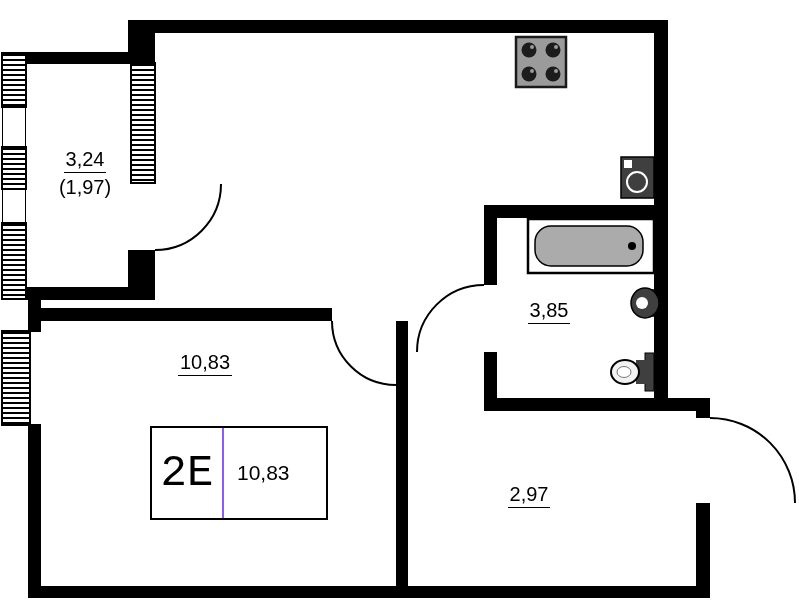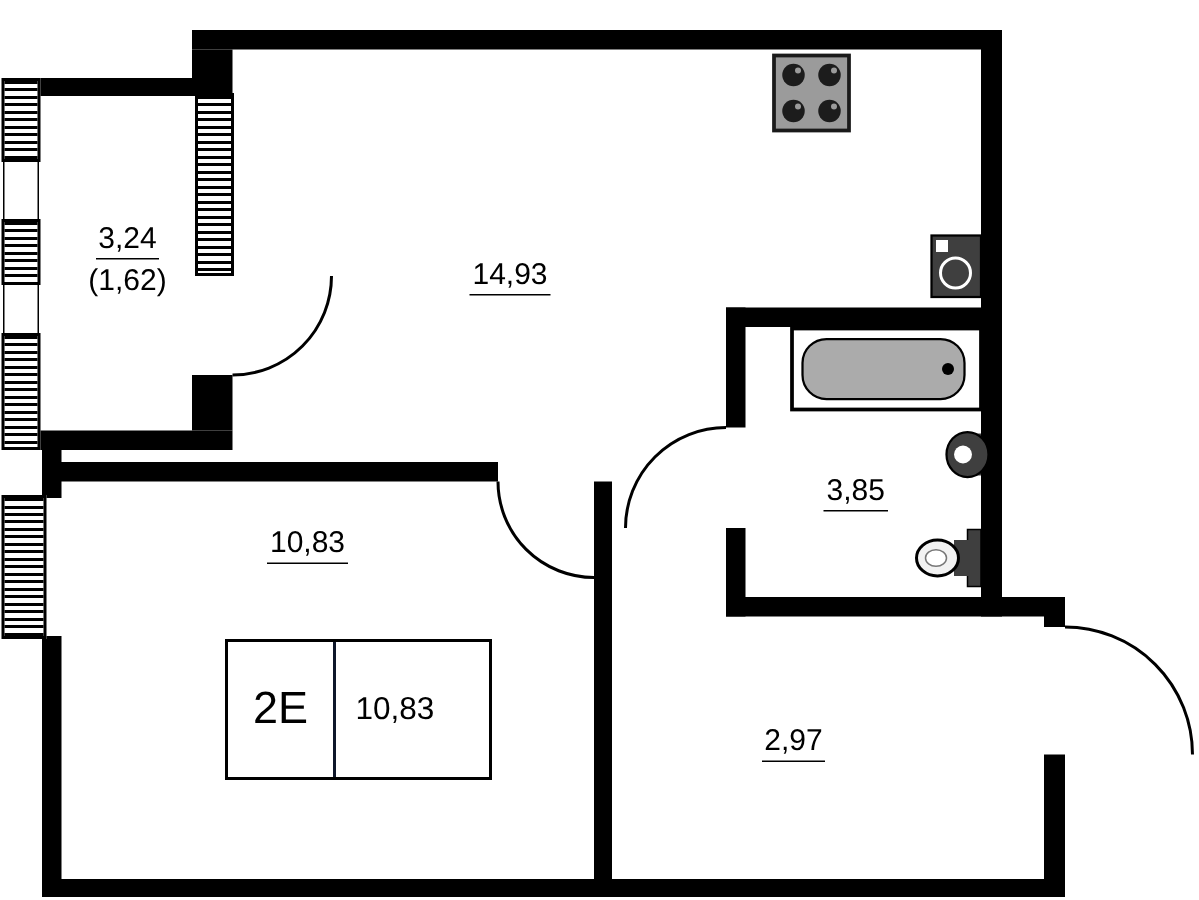--- a/index.html
+++ b/index.html
@@ -17,22 +17,22 @@
   .frame-line { position:absolute; background:#000; width:1px; }
   .svg-layer { position:absolute; left:0; top:0; }
   .room-label { position:absolute; text-align:center; font-size:20px; line-height:1.2; }
   .room-label .area { display:inline-block; border-bottom:1.5px solid #000; padding:0 2px 1px; }
   .room-label .sub { display:block; margin-top:2px; }
   .stamp {
     position:absolute; left:150px; top:426px; width:178px; height:94px;
     border:2px solid #000; display:flex; background:#fff;
   }
   .stamp-left {
-    width:72px; border-right:2px solid #0f172a; display:flex;
-    align-items:center; justify-content:center; font-size:30px;
+    width:72px; border-right:2px solid #8b5cf6; display:flex;
+    align-items:center; justify-content:center; font-size:44px;font-family:Liberation Mono, monospace;
   }
   .stamp-right { flex:1; display:flex; flex-direction:column; }
   .stamp-row {
     flex:1; display:flex; align-items:center; padding-left:13px;
     font-size:21px; border-bottom:2px solid #000;
   }
   .stamp-row:last-child { border-bottom:none; }
 </style>
 </head>
 <body>
@@ -105,32 +105,29 @@
     <g>
       <rect x="645" y="353" width="9" height="38" fill="#3f3f3f" stroke="#000" stroke-width="1"></rect>
       <rect x="636" y="360" width="10" height="24" fill="#3f3f3f"></rect>
       <ellipse cx="625" cy="372" rx="14" ry="12" fill="#f2f2f2" stroke="#000" stroke-width="2"></ellipse>
       <ellipse cx="624" cy="372" rx="7" ry="5.5" fill="#ffffff" stroke="#777" stroke-width="1"></ellipse>
     </g>
   </svg>
 
   <div class="room-label" style="left:40px;top:147px;width:90px;">
     <span class="area">3,24</span>
-    <span class="sub">(1,62)</span>
+    <span class="sub">(1,97)</span>
   </div>
 
-  <div class="room-label" style="left:297px;top:171px;width:86px;">
-    <span class="area">14,93</span>
-  </div>
 
   <div class="room-label" style="left:162px;top:350px;width:86px;">
     <span class="area">10,83</span>
   </div>
 
-  <div class="room-label" style="left:506px;top:315px;width:86px;text-align:right;">
+  <div class="room-label" style="left:506px;top:298px;width:86px;">
     <span class="area">3,85</span>
   </div>
 
   <div class="room-label" style="left:486px;top:482px;width:86px;">
     <span class="area">2,97</span>
   </div>
 
   <div class="stamp">
     <div class="stamp-left">2E</div>
     <div class="stamp-right">

